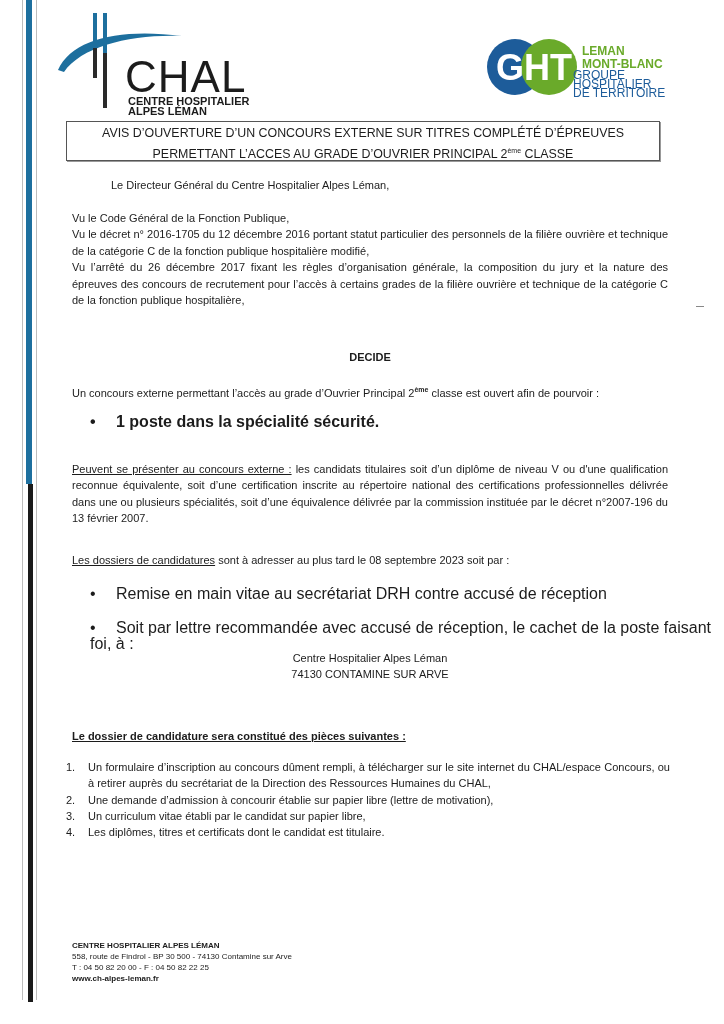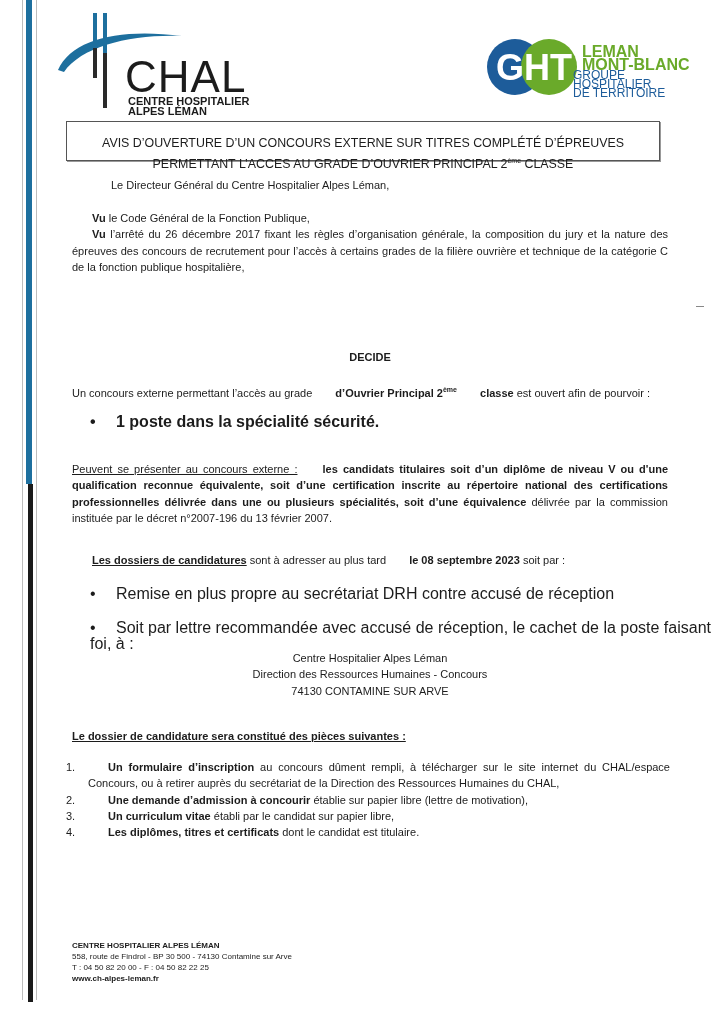--- a/index.html
+++ b/index.html
@@ -10,33 +10,33 @@
     .left-stripe-outer { position: absolute; left: 22px; top: 0; width: 1px; height: 1000px; background: #bdbdbd; }
     .left-stripe-outer2 { position: absolute; left: 36px; top: 0; width: 1px; height: 1000px; background: #bdbdbd; }
     .left-stripe-blue { position: absolute; left: 26px; top: 0; width: 6px; height: 484px; background: #1d6f9e; }
     .left-stripe-black { position: absolute; left: 28px; top: 484px; width: 5px; height: 518px; background: #1a1a1a; }
 
     .logo-chal { position: absolute; left: 52px; top: 8px; width: 200px; height: 105px; }
     .chal-text { position: absolute; left: 73px; top: 44px; font-size: 44px; color: #1c1c1c; letter-spacing: 1px; font-family: "Liberation Sans", sans-serif; }
     .chal-sub { position: absolute; left: 76px; top: 88px; font-size: 11px; font-weight: bold; line-height: 10px; color: #1c1c1c; }
 
     .logo-ght { position: absolute; left: 485px; top: 36px; width: 215px; height: 62px; }
-    .ght-text1 { position: absolute; left: 97px; top: 9px; font-size: 16px; font-weight: bold; color: #6aaa2a; line-height: 13px; }
+    .ght-text1 { position: absolute; left: 97px; top: 9px; font-size: 12px; font-weight: bold; color: #6aaa2a; line-height: 13px; }
     .ght-text2 { position: absolute; left: 88px; top: 35px; font-size: 12px; font-weight: normal; color: #1d5c9a; line-height: 9px; }
 
     .title-box {
       position: absolute; left: 66px; top: 121px; width: 594px; height: 40px;
       border: 1px solid #555; box-shadow: 1px 1px 0 #999;
-      text-align: center; font-size: 12.4px; line-height: 18px; padding-top: 12px; box-sizing: border-box;
+      text-align: center; font-size: 12.4px; line-height: 18px; padding-top: 2px; box-sizing: border-box;
     }
     sup { font-size: 7px; vertical-align: 5px; }
 
     .p { position: absolute; left: 72px; width: 596px; font-size: 11px; line-height: 16.4px; }
     .just { text-align: justify; }
-    b { font-weight: bold; margin-left: 20px; }
+    b { font-weight: normal; }
     u { text-decoration: underline; text-align: center; }
     .center { text-align: center; }
     .bullet-row { position: absolute; left: 90px; font-size: 16px; line-height: 16px; }
     .bullet-row .dot { display: inline-block; width: 26px; }
     .num-row { position: absolute; left: 66px; width: 604px; font-size: 11px; line-height: 16px; }
     .num-row .n { position: absolute; left: 0; }
     .num-row .t { margin-left: 22px; display: block; }
 
     .footer { position: absolute; left: 72px; top: 940px; font-size: 8px; line-height: 11px; }
     .dash-mark { position: absolute; left: 696px; top: 306px; width: 8px; height: 1px; background: #888; }
@@ -82,20 +82,21 @@
 
 <div class="title-box">
   <div>AVIS D’OUVERTURE D’UN CONCOURS EXTERNE SUR TITRES COMPLÉTÉ D’ÉPREUVES</div>
   <div><span>PERMETTANT L’ACCES AU GRADE D’OUVRIER PRINCIPAL 2</span><sup>ème</sup><span> CLASSE</span></div>
 </div>
 
 <div class="p" style="top:177px;margin-left:39px;">Le Directeur Général du Centre Hospitalier Alpes Léman,</div>
 
 <div class="p" style="top:210px;">
   <div><b>Vu</b><span> le Code Général de la Fonction Publique,</span></div>
+  <div class="just"><b>Vu</b><span> le décret n° 2016-1705 du 12 décembre 2016 portant statut particulier des personnels de la filière ouvrière et technique de la catégorie C de la fonction publique hospitalière modifié,</span></div>
   <div class="just"><b>Vu</b><span> l’arrêté du 26 décembre 2017 fixant les règles d’organisation générale, la composition du jury et la nature des épreuves des concours de recrutement pour l’accès à certains grades de la filière ouvrière et technique de la catégorie C de la fonction publique hospitalière,</span></div>
 </div>
 
 <div class="dash-mark"></div>
 
 <div class="p center" style="top:349px;font-weight:bold;">DECIDE</div>
 
 <div class="p" style="top:382px;">
   <span>Un concours externe permettant l’accès au grade </span><b>d’Ouvrier Principal 2</b><sup style="font-weight:bold">ème</sup><b> classe</b><span> est ouvert afin de pourvoir :</span>
 </div>
@@ -106,29 +107,28 @@
 
 <div class="p just" style="top:461px;">
   <u>Peuvent se présenter au concours externe :</u><b> les candidats titulaires soit d’un diplôme de niveau V ou d'une qualification reconnue équivalente, soit d’une certification inscrite au répertoire national des certifications professionnelles délivrée dans une ou plusieurs spécialités, soit d’une équivalence</b><span> délivrée par la commission instituée par le décret n°2007-196 du 13 février 2007.</span>
 </div>
 
 <div class="p" style="top:552px;">
   <b><u>Les dossiers de candidatures</u></b><span> sont à adresser au plus tard </span><b>le 08 septembre 2023</b><span> soit par :</span>
 </div>
 
 <div class="bullet-row" style="top:586px;">
-  <span class="dot">•</span><span>Remise en plus propre au secrétariat DRH contre accusé de réception</span>
+  <span class="dot">•</span><span>Remise en main vitae au secrétariat DRH contre accusé de réception</span>
 </div>
 <div class="bullet-row" style="top:620px;">
   <span class="dot">•</span><span>Soit par lettre recommandée avec accusé de réception, le cachet de la poste faisant foi, à :</span>
 </div>
 
 <div class="p center" style="top:650px;left:72px;width:596px;">
   <div>Centre Hospitalier Alpes Léman</div>
-  <div>Direction des Ressources Humaines - Concours</div>
   <div>74130 CONTAMINE SUR ARVE</div>
 </div>
 
 <div class="p" style="top:728px;font-weight:bold;"><u>Le dossier de candidature sera constitué des pièces suivantes :</u></div>
 
 <div class="num-row just" style="top:759px;">
   <span class="n">1.</span>
   <span class="t"><b>Un formulaire d’inscription</b><span> au concours dûment rempli, à télécharger sur le site internet du CHAL/espace Concours, ou à retirer auprès du secrétariat de la Direction des Ressources Humaines du CHAL,</span></span>
 </div>
 <div class="num-row" style="top:792px;">

